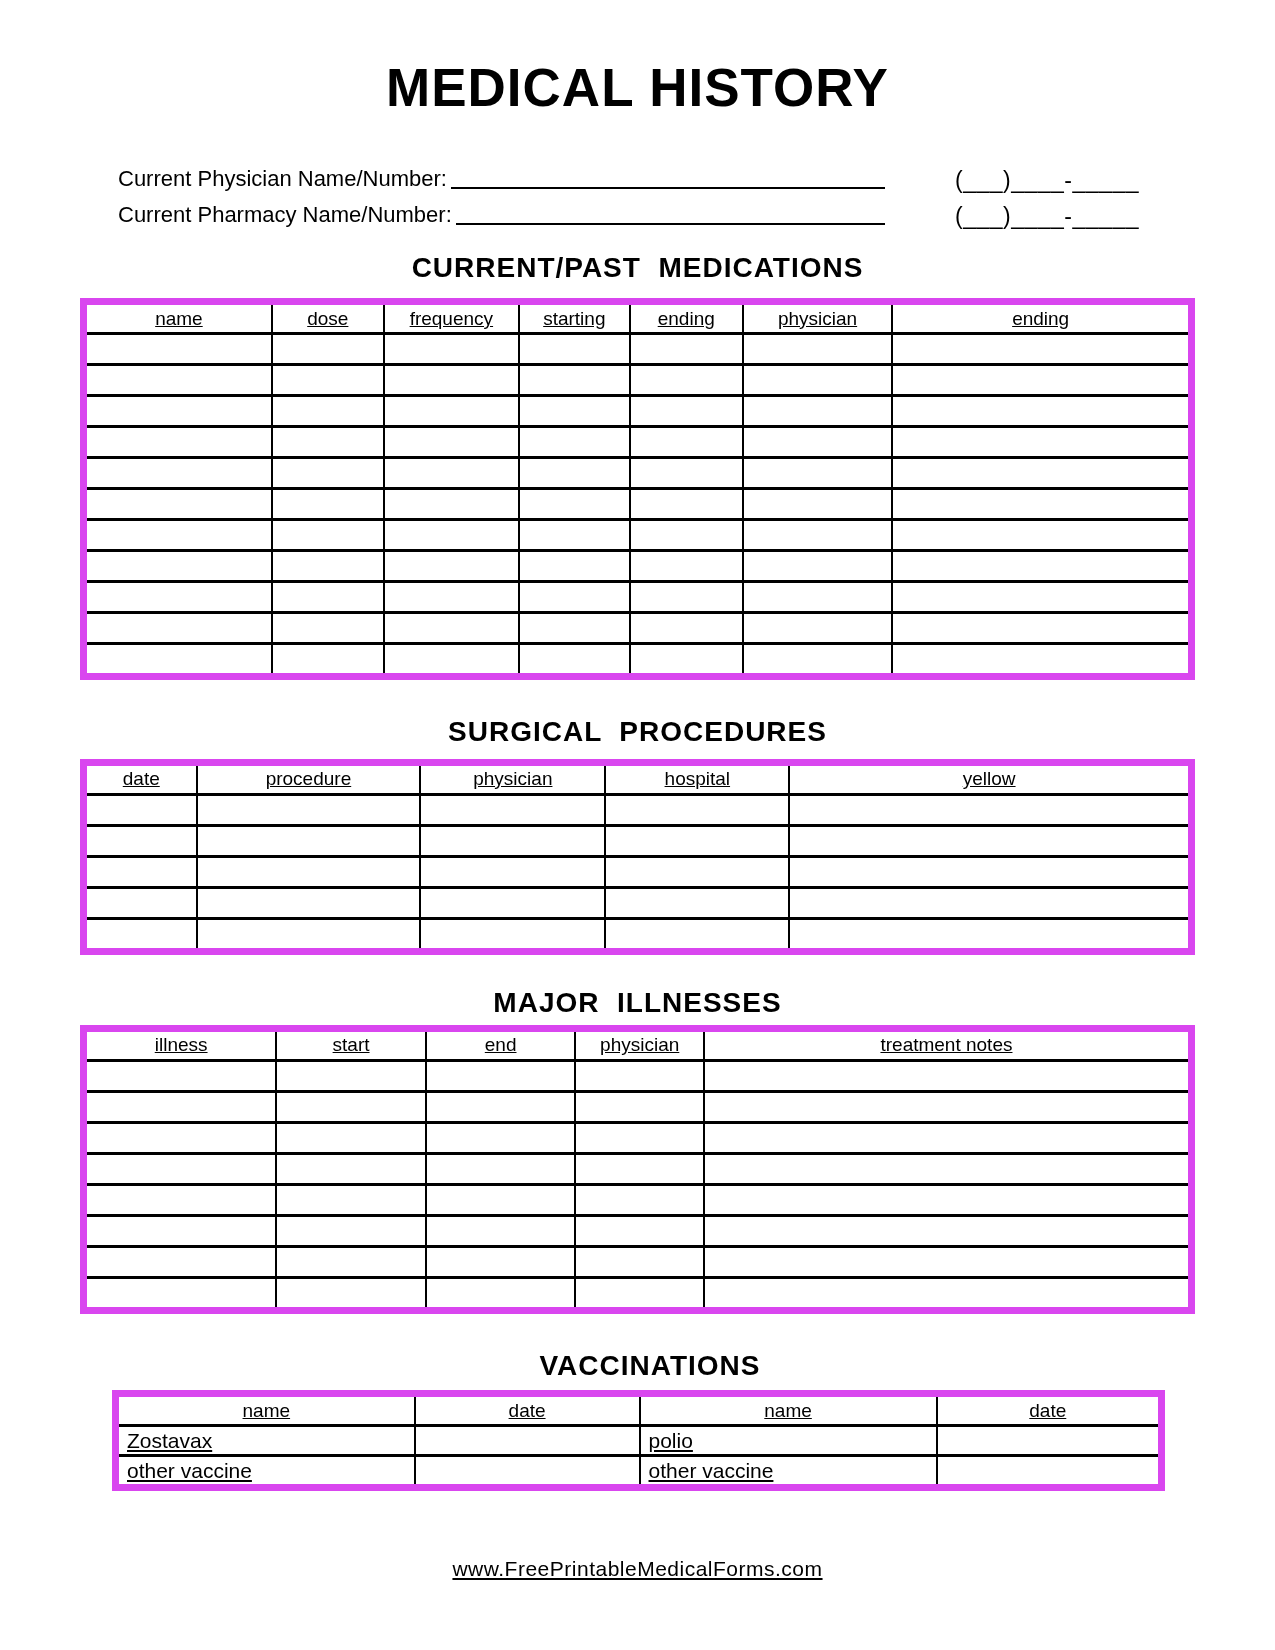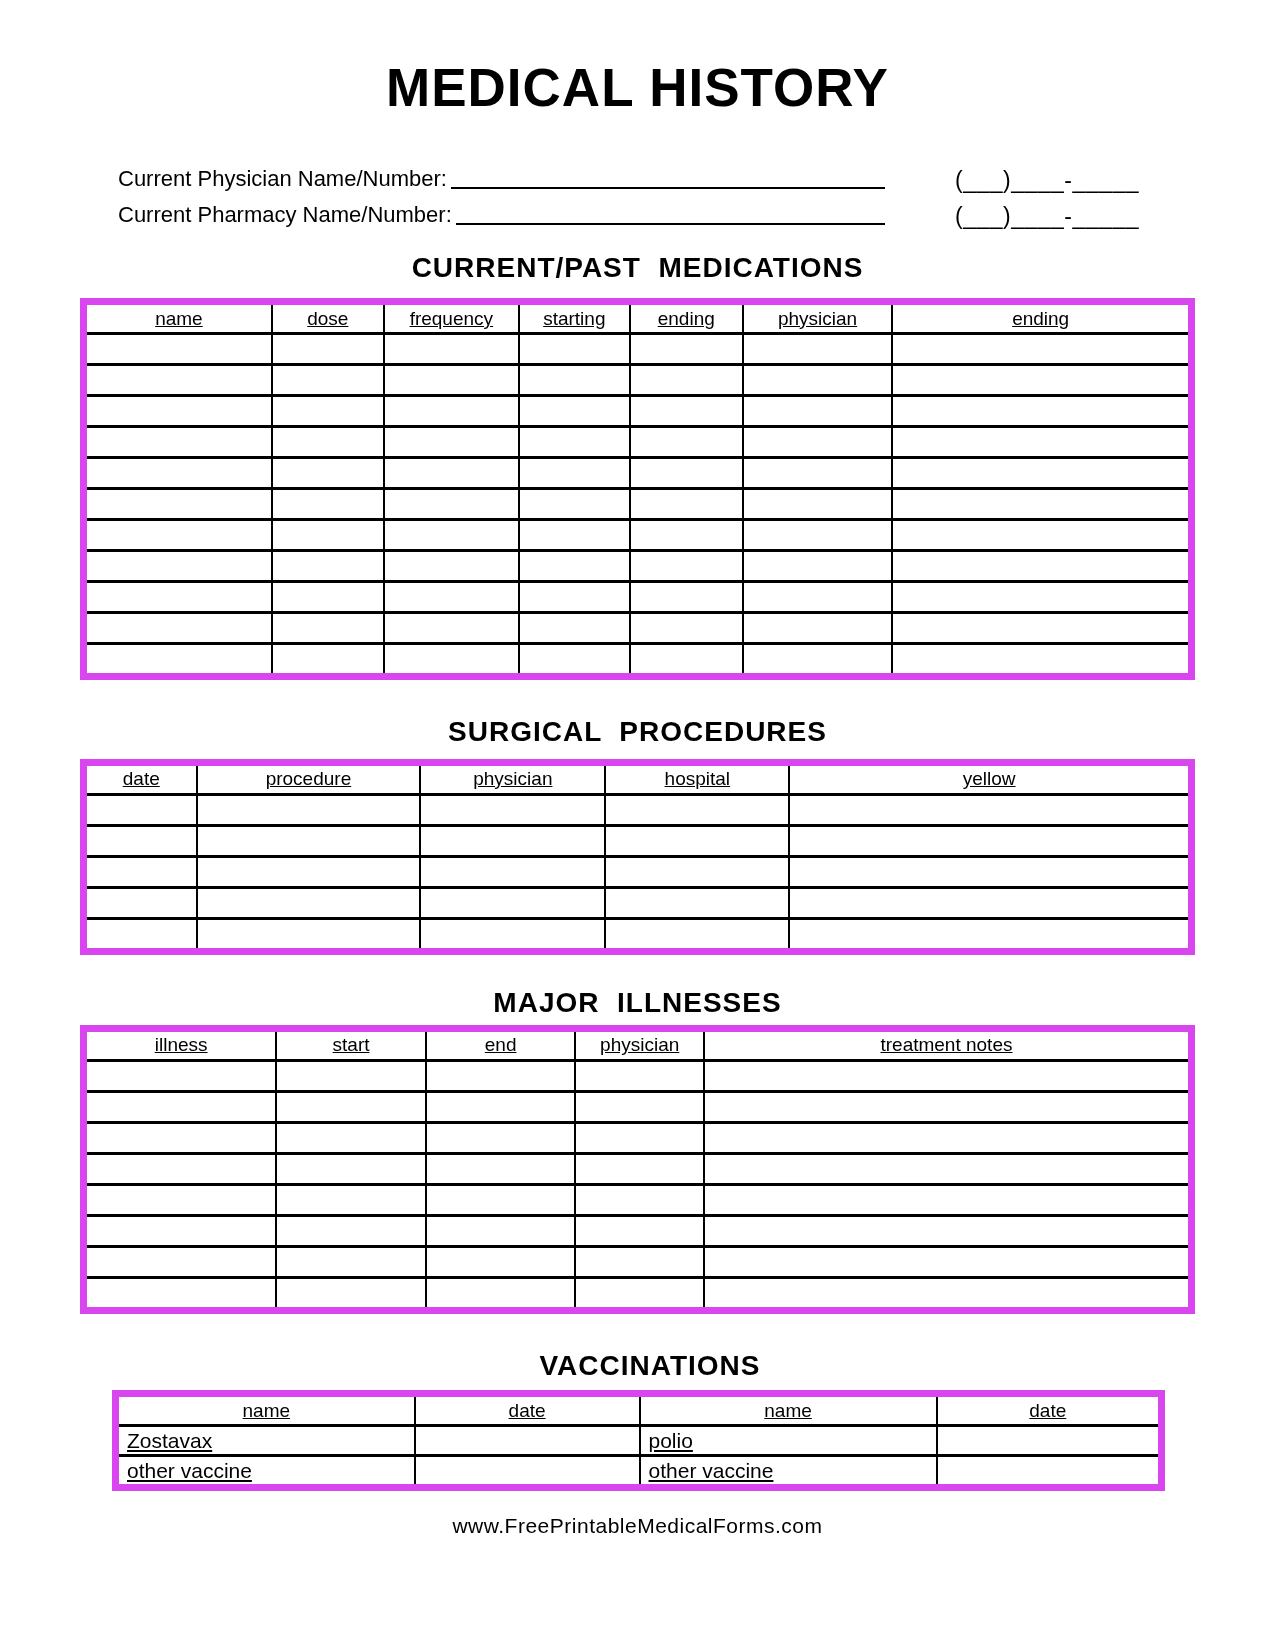--- a/index.html
+++ b/index.html
@@ -98,24 +98,25 @@
   table#table-surgical    { margin-top: 10px; }
   table#table-illnesses   { margin-top: 6px; }
   table#table-vaccinations {
     margin-top: 8px;
     margin-left: 112px;
     width: 1053px;
   }
   table#table-vaccinations td { height: 27px; }
 
   .footer {
-    margin-top: 23px;
+    margin-top: 66px;
     text-align: center;
     font-size: 21px;
     letter-spacing: 0.5px;
+    text-decoration: underline;
   }
 </style>
 </head>
 <body>
 
 <div class="page">
 
   <h1 class="form-title">MEDICAL HISTORY</h1>
 
   <div class="contact">

